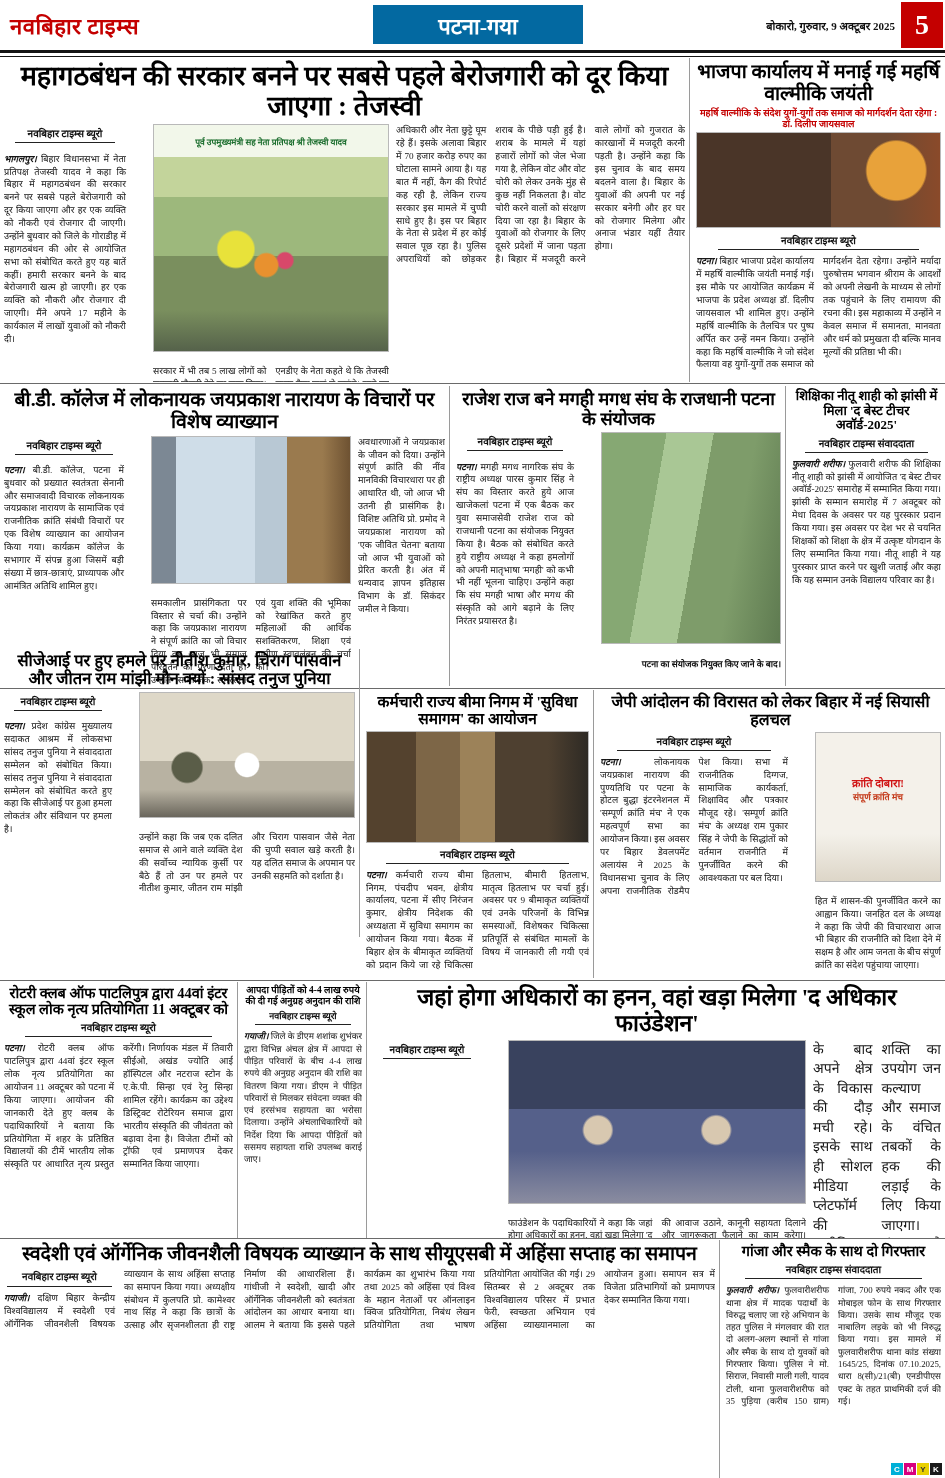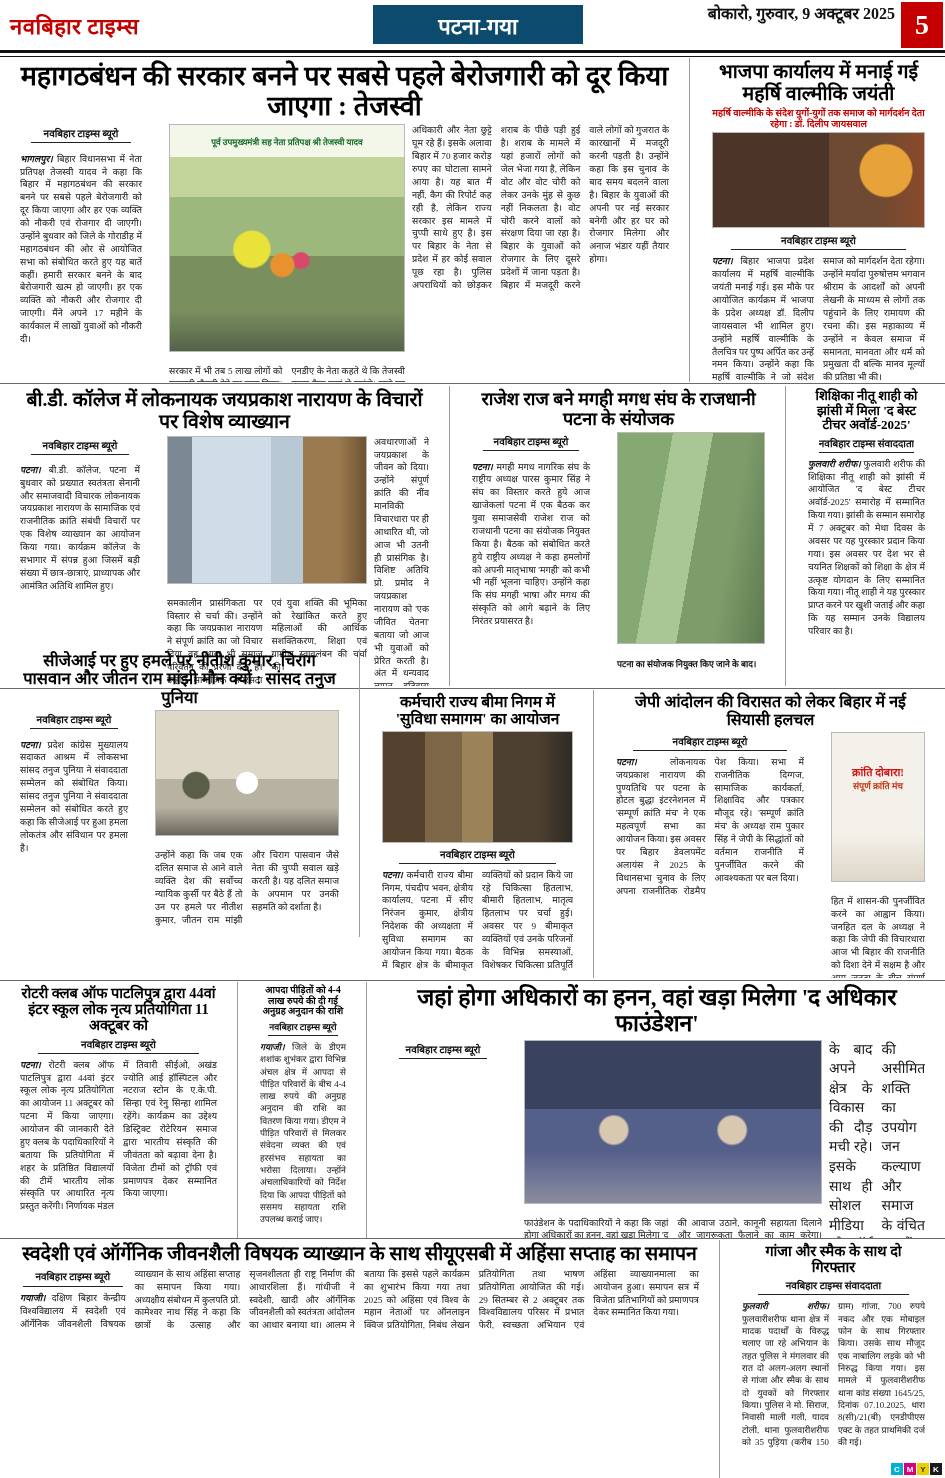--- a/index.html
+++ b/index.html
@@ -5,49 +5,49 @@
   html,body{margin:0;padding:0;}
   body{
     width:945px;height:1478px;position:relative;background:#ffffff;
     font-family:"Liberation Serif","DejaVu Serif",serif;color:#111;
     overflow:hidden;
   }
   
   .masthead{position:absolute;left:0;top:0;width:945px;height:50px;border-bottom:3px solid #141414;}
   .masthead-rule2{position:absolute;left:0;top:56px;width:945px;height:1px;background:#141414;}
   .nameplate{position:absolute;left:10px;top:10px;font-size:22px;font-weight:900;color:#c40000;letter-spacing:.5px;}
-  .edition-box{position:absolute;left:373px;top:5px;width:210px;height:39px;background:#0c4a6e;color:#fff;
+  .edition-box{position:absolute;left:373px;top:5px;width:210px;height:39px;background:#0369a1;color:#fff;
     display:flex;align-items:center;justify-content:center;font-size:22px;font-weight:bold;}
-  .dateline-top{position:absolute;left:700px;top:2px;width:195px;text-align:right;font-size:16px;font-weight:bold;}
+  .dateline-top{position:absolute;left:700px;top:18px;width:195px;text-align:right;font-size:11px;font-weight:bold;}
   .pagenum-box{position:absolute;left:901px;top:2px;width:42px;height:46px;background:#c40000;color:#fff;
     display:flex;align-items:center;justify-content:center;font-size:28px;font-weight:bold;}
   
   .hrule{position:absolute;left:0;width:945px;height:1px;background:#6a6a6a;}
   
-  .article{position:absolute;overflow:hidden;box-sizing:border-box;padding:2px 20px;}
+  .article{position:absolute;overflow:hidden;box-sizing:border-box;padding:2px 4px;}
   .vr{border-right:1px solid #9a9a9a;}
   .hl{font-weight:900;text-align:center;line-height:1.12;color:#000;margin:1px 0 3px;}
   .hl-xl{font-size:27px;}
   .hl-lg{font-size:19.5px;}
   .hl-md{font-size:16.5px;}
   .hl-sm{font-size:14.5px;}
   .hl-xs{font-size:9.5px;font-weight:bold;}
   .subhead-red{color:#c40000;font-weight:bold;font-size:9.5px;text-align:center;margin:1px 0 2px;line-height:1.2;}
   .byline{font-weight:bold;font-size:10px;text-align:center;border-bottom:1px solid #222;
     width:82%;margin:2px auto 5px;padding-bottom:2px;white-space:nowrap;overflow:hidden;}
   .body-text{font-size:9.2px;line-height:1.4;text-align:justify;color:#161616;}
   .body-text b{font-weight:bold;font-style:italic;}
   .cols-2{columns:2;column-gap:9px;}
   .cols-3{columns:3;column-gap:9px;}
   .cols-6{columns:6;column-gap:9px;}
   .flexrow{display:flex;gap:7px;align-items:flex-start;}
   .stack{display:flex;flex-direction:column;gap:13px;margin-left:20px;}
   
   .photo{position:relative;width:100%;border:1px solid #b9b9b9;box-sizing:border-box;overflow:hidden;}
-  .caption{font-size:8.8px;font-weight:bold;text-align:left;line-height:1.25;margin-top:2px;}
+  .caption{font-size:8.8px;font-weight:bold;text-align:right;line-height:1.25;margin-top:2px;}
   .ph-rally{background:
     radial-gradient(circle at 48% 62%, #e8912f 0 6%, rgba(0,0,0,0) 7%),
     radial-gradient(circle at 56% 60%, #d8486a 0 4%, rgba(0,0,0,0) 5%),
     radial-gradient(circle at 35% 55%, #e8e23a 0 9%, rgba(0,0,0,0) 10%),
     linear-gradient(180deg,#e8efdc 0 14%,#c3d49b 14% 32%,#9db87c 32% 58%,#7a8f5e 58% 82%,#55624a 100%);}
   .ph-rally .banner{position:absolute;top:0;left:0;right:0;height:14%;background:#f2f7ea;color:#1c6e2e;
     font-size:8.5px;font-weight:bold;display:flex;align-items:center;justify-content:center;}
   .ph-bjp{background:
     radial-gradient(circle at 82% 40%, #e8a23a 0 14%, rgba(0,0,0,0) 15%),
     linear-gradient(90deg,#4a3528 0 55%,#6e4a33 55% 78%,#8a4a2a 100%);}

